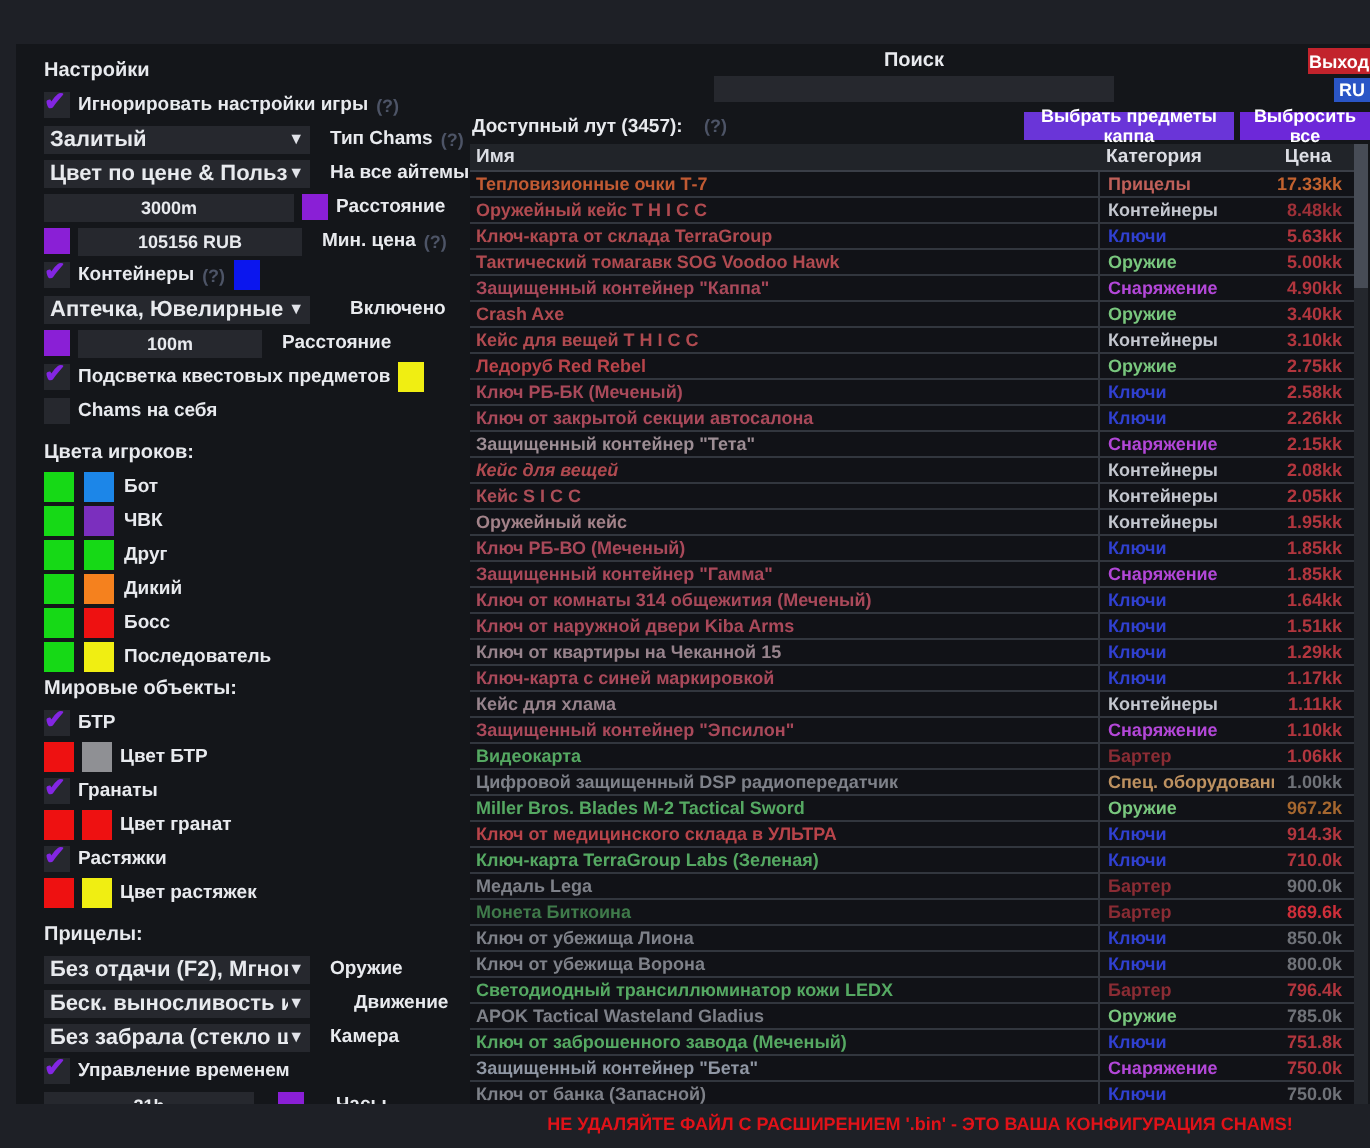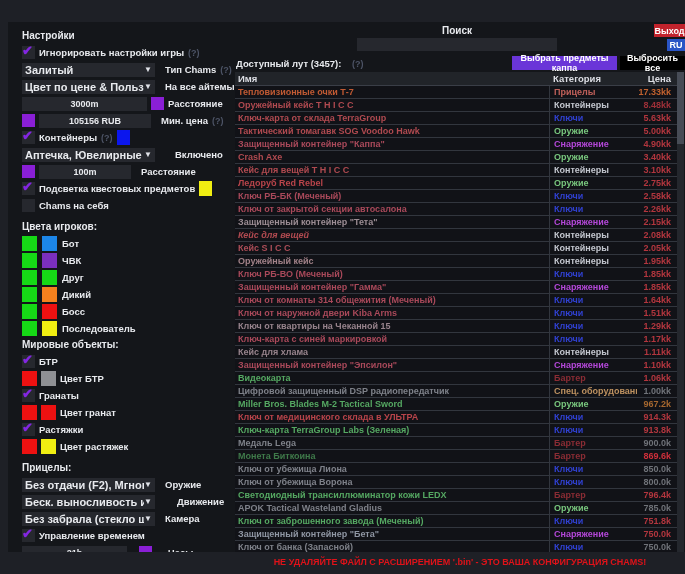--- a/index.html
+++ b/index.html
@@ -24,28 +24,28 @@
   .mt6 { margin-top:5px; }
 
   
   .rpanel { position:absolute; left:227px; top:0; right:0; bottom:0; }
   .search-lbl { position:absolute; left:122px; width:200px; top:3px; text-align:center; color:#e8eaee; font-size:10px; font-weight:bold; }
   .search-inp { position:absolute; left:122px; top:16px; width:200px; height:13px; background:#26282e; border:0; color:#e8eaee; font-size:9px; font-family:"Liberation Sans",sans-serif; padding:0 4px; }
   .btn { position:absolute; border:0; color:#fff; font-size:9px; font-weight:bold; font-family:"Liberation Sans",sans-serif; display:flex; align-items:center; justify-content:center; cursor:default; }
   .btn-exit { left:419px; top:2px; width:31px; height:13px; background:#c2232c; }
   .btn-ru   { left:432px; top:17px; width:18px; height:12px; background:#2a55c6; }
   .btn-kappa{ left:277px; top:34px; width:105px; height:14px; background:#6a35d8; }
-  .btn-drop { left:385px; top:34px; width:65px; height:14px; background:#000000; }
+  .btn-drop { left:385px; top:34px; width:65px; height:14px; background:#6d28d9; }
   .loot-title { position:absolute; left:1px; top:36px; color:#e8eaee; font-size:9.5px; font-weight:bold; }
   .loot-title .hint { margin-left:8px; }
 
   .thead { position:absolute; left:0; top:50px; width:442px; height:14px; background:#212429; display:flex; align-items:center; font-size:9.5px; font-weight:bold; color:#dcdee4; border-bottom:1px solid #3a3e47; }
   .thead .h-name { width:314px; padding-left:3px; }
   .thead .h-cat  { width:88px; padding-left:4px; }
-  .thead .h-price{ flex:1; text-align:right; padding-right:6px; }
+  .thead .h-price{ flex:1; text-align:center; padding-right:6px; }
 
   .tbody { position:absolute; left:0; top:64px; width:442px; bottom:0; overflow:hidden; background:#0f1115; }
   .lrow { height:13px; display:flex; align-items:center; border-bottom:1px solid #32363e; font-size:9px; font-weight:bold; background:#111217; }
   .c-name { width:314px; padding-left:3px; overflow:hidden; white-space:nowrap; }
   .c-cat  { width:88px; padding-left:4px; border-left:1px solid #32363e; align-self:stretch; display:flex; align-items:center; overflow:hidden; white-space:nowrap; }
   .c-price{ flex:1; text-align:right; padding-right:6px; white-space:nowrap; }
 
   .vscroll { position:absolute; left:442px; top:50px; width:7px; bottom:0; background:#24272d; }
   .vthumb { position:absolute; left:0; top:0; width:7px; height:72px; background:#474c56; }
 
@@ -375,21 +375,21 @@
           <span class="c-price" style="color: rgb(165, 103, 47);">967.2k</span>
         </div>
         <div class="lrow">
           <span class="c-name" style="color: rgb(184, 68, 74);">Ключ от медицинского склада в УЛЬТРА</span>
           <span class="c-cat" style="color: rgb(48, 64, 208);">Ключи</span>
           <span class="c-price" style="color: rgb(178, 54, 62);">914.3k</span>
         </div>
         <div class="lrow">
           <span class="c-name" style="color: rgb(85, 168, 98);">Ключ-карта TerraGroup Labs (Зеленая)</span>
           <span class="c-cat" style="color: rgb(48, 64, 208);">Ключи</span>
-          <span class="c-price" style="color: rgb(178, 54, 62);">913.8k</span>
+          <span class="c-price" style="color: rgb(178, 54, 62);">710.0k</span>
         </div>
         <div class="lrow">
           <span class="c-name" style="color: rgb(126, 129, 137);">Медаль Lega</span>
           <span class="c-cat" style="color: rgb(138, 44, 52);">Бартер</span>
           <span class="c-price" style="color: rgb(111, 114, 120);">900.0k</span>
         </div>
         <div class="lrow">
           <span class="c-name" style="color: rgb(63, 122, 74);">Монета Биткоина</span>
           <span class="c-cat" style="color: rgb(138, 44, 52);">Бартер</span>
           <span class="c-price" style="color: rgb(207, 47, 58);">869.6k</span>

